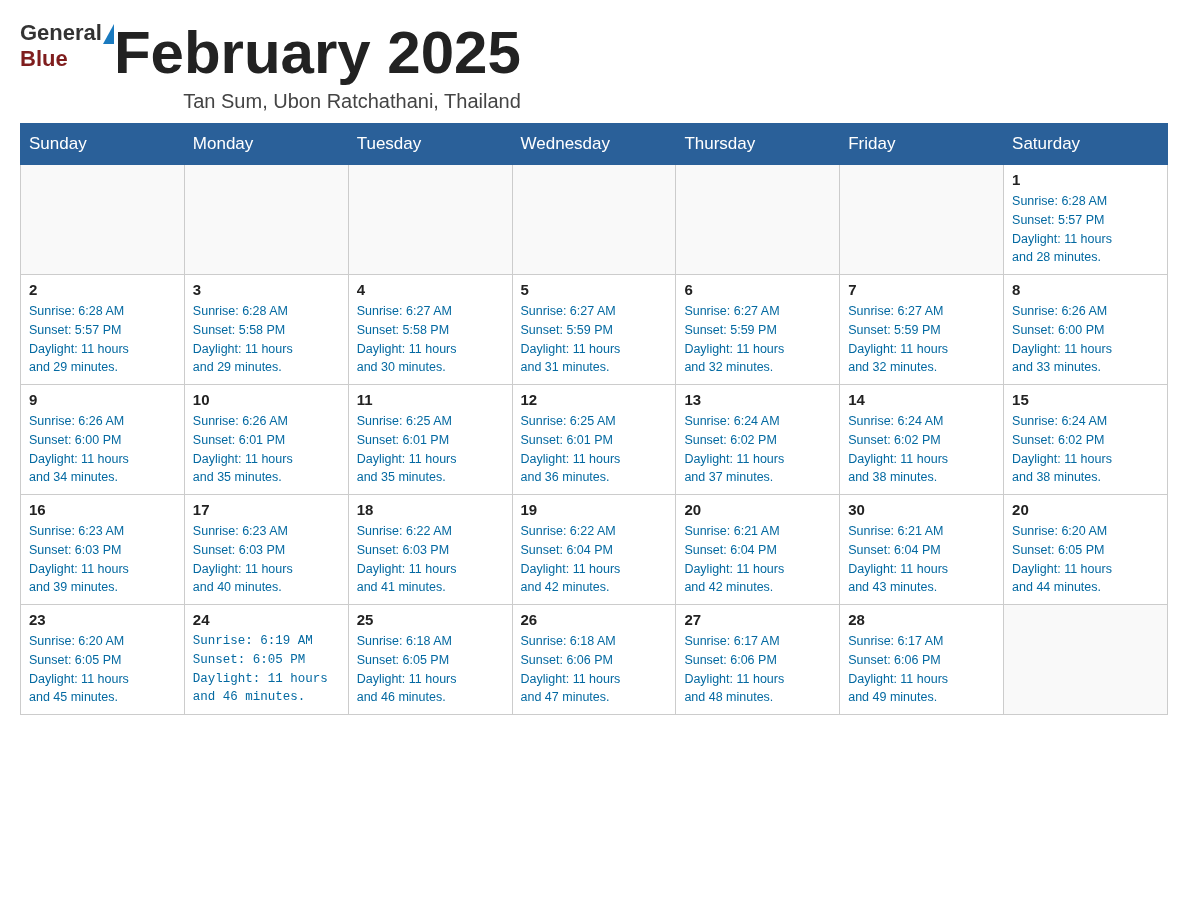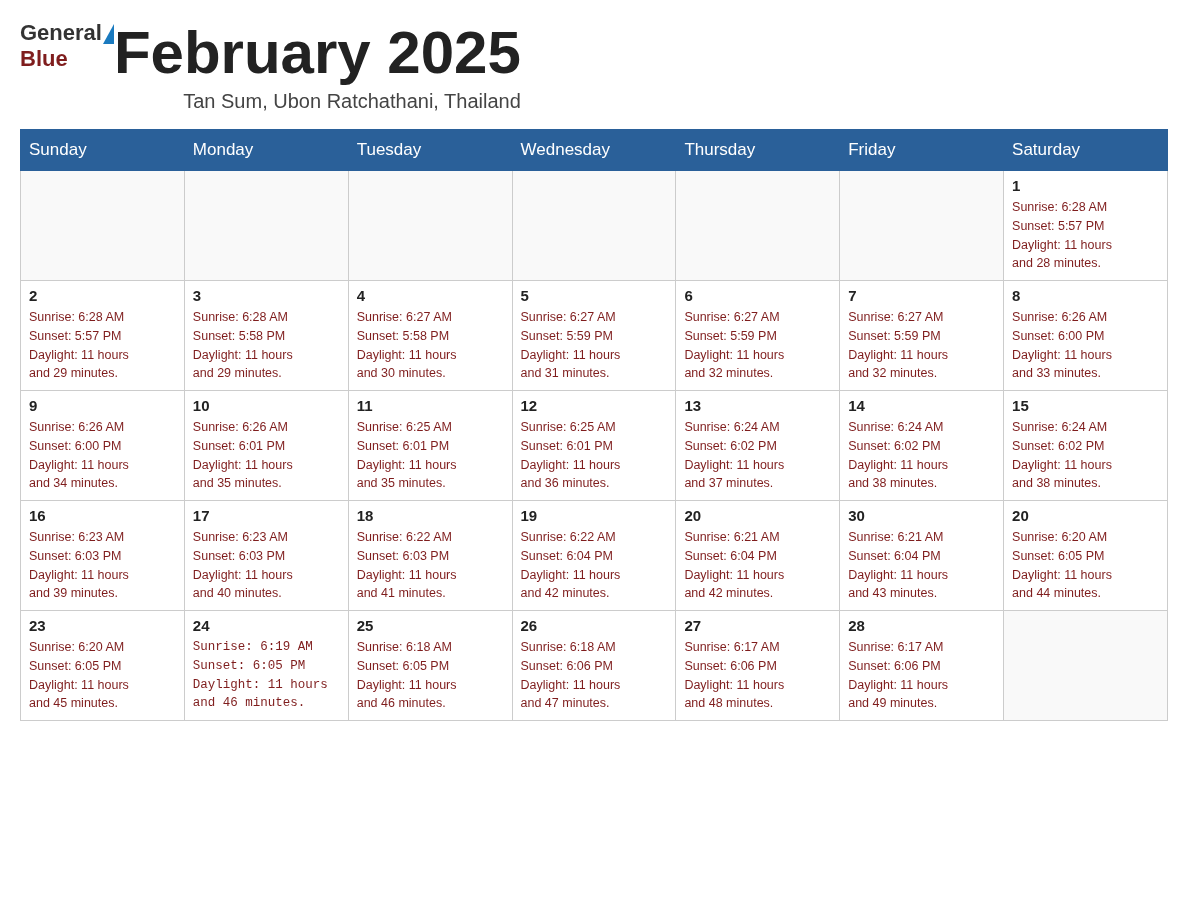--- a/index.html
+++ b/index.html
@@ -4,21 +4,21 @@
   <style>
     * { box-sizing: border-box; margin: 0; padding: 0; }
     body { font-family: Arial, sans-serif; background: #fff; padding: 20px; width: 1188px; min-height: 918px; }
     
     .header-area { display: flex; align-items: flex-start; margin-bottom: 10px; }
     
     .title-area { text-align: right; }
     .month-title { font-size: 60px; font-weight: bold; color: #222; line-height: 1.1; }
     .location-title { font-size: 20px; color: #444; margin-top: 4px; }
     
-    .calendar { width: 100%; border-collapse: collapse; margin-top: 16px; }
+    .calendar { width: 100%; border-collapse: collapse; margin-top: 10px; }
     
     .calendar thead th {
       background-color: #2a6099;
       color: #fff;
       font-size: 17px;
       font-weight: normal;
       padding: 10px 8px;
       text-align: left;
       border: 1px solid #2a6099;
     }
@@ -36,21 +36,21 @@
     .day-number {
       font-size: 15px;
       font-weight: bold;
       color: #222;
       display: block;
       margin-bottom: 4px;
     }
     
     .day-info {
       font-size: 12.5px;
-      color: #7f1d1d;
+      color: #0369a1;
       line-height: 1.5;
     }
 
     .week-row td { border-top: 2px solid #2a6099; }
 
     .empty-cell { background: #f9f9f9; }
     
     .logo-wrapper { display: flex; flex-direction: column; }
     .logo-line1 { display: flex; align-items: center; }
     .logo-triangle {

